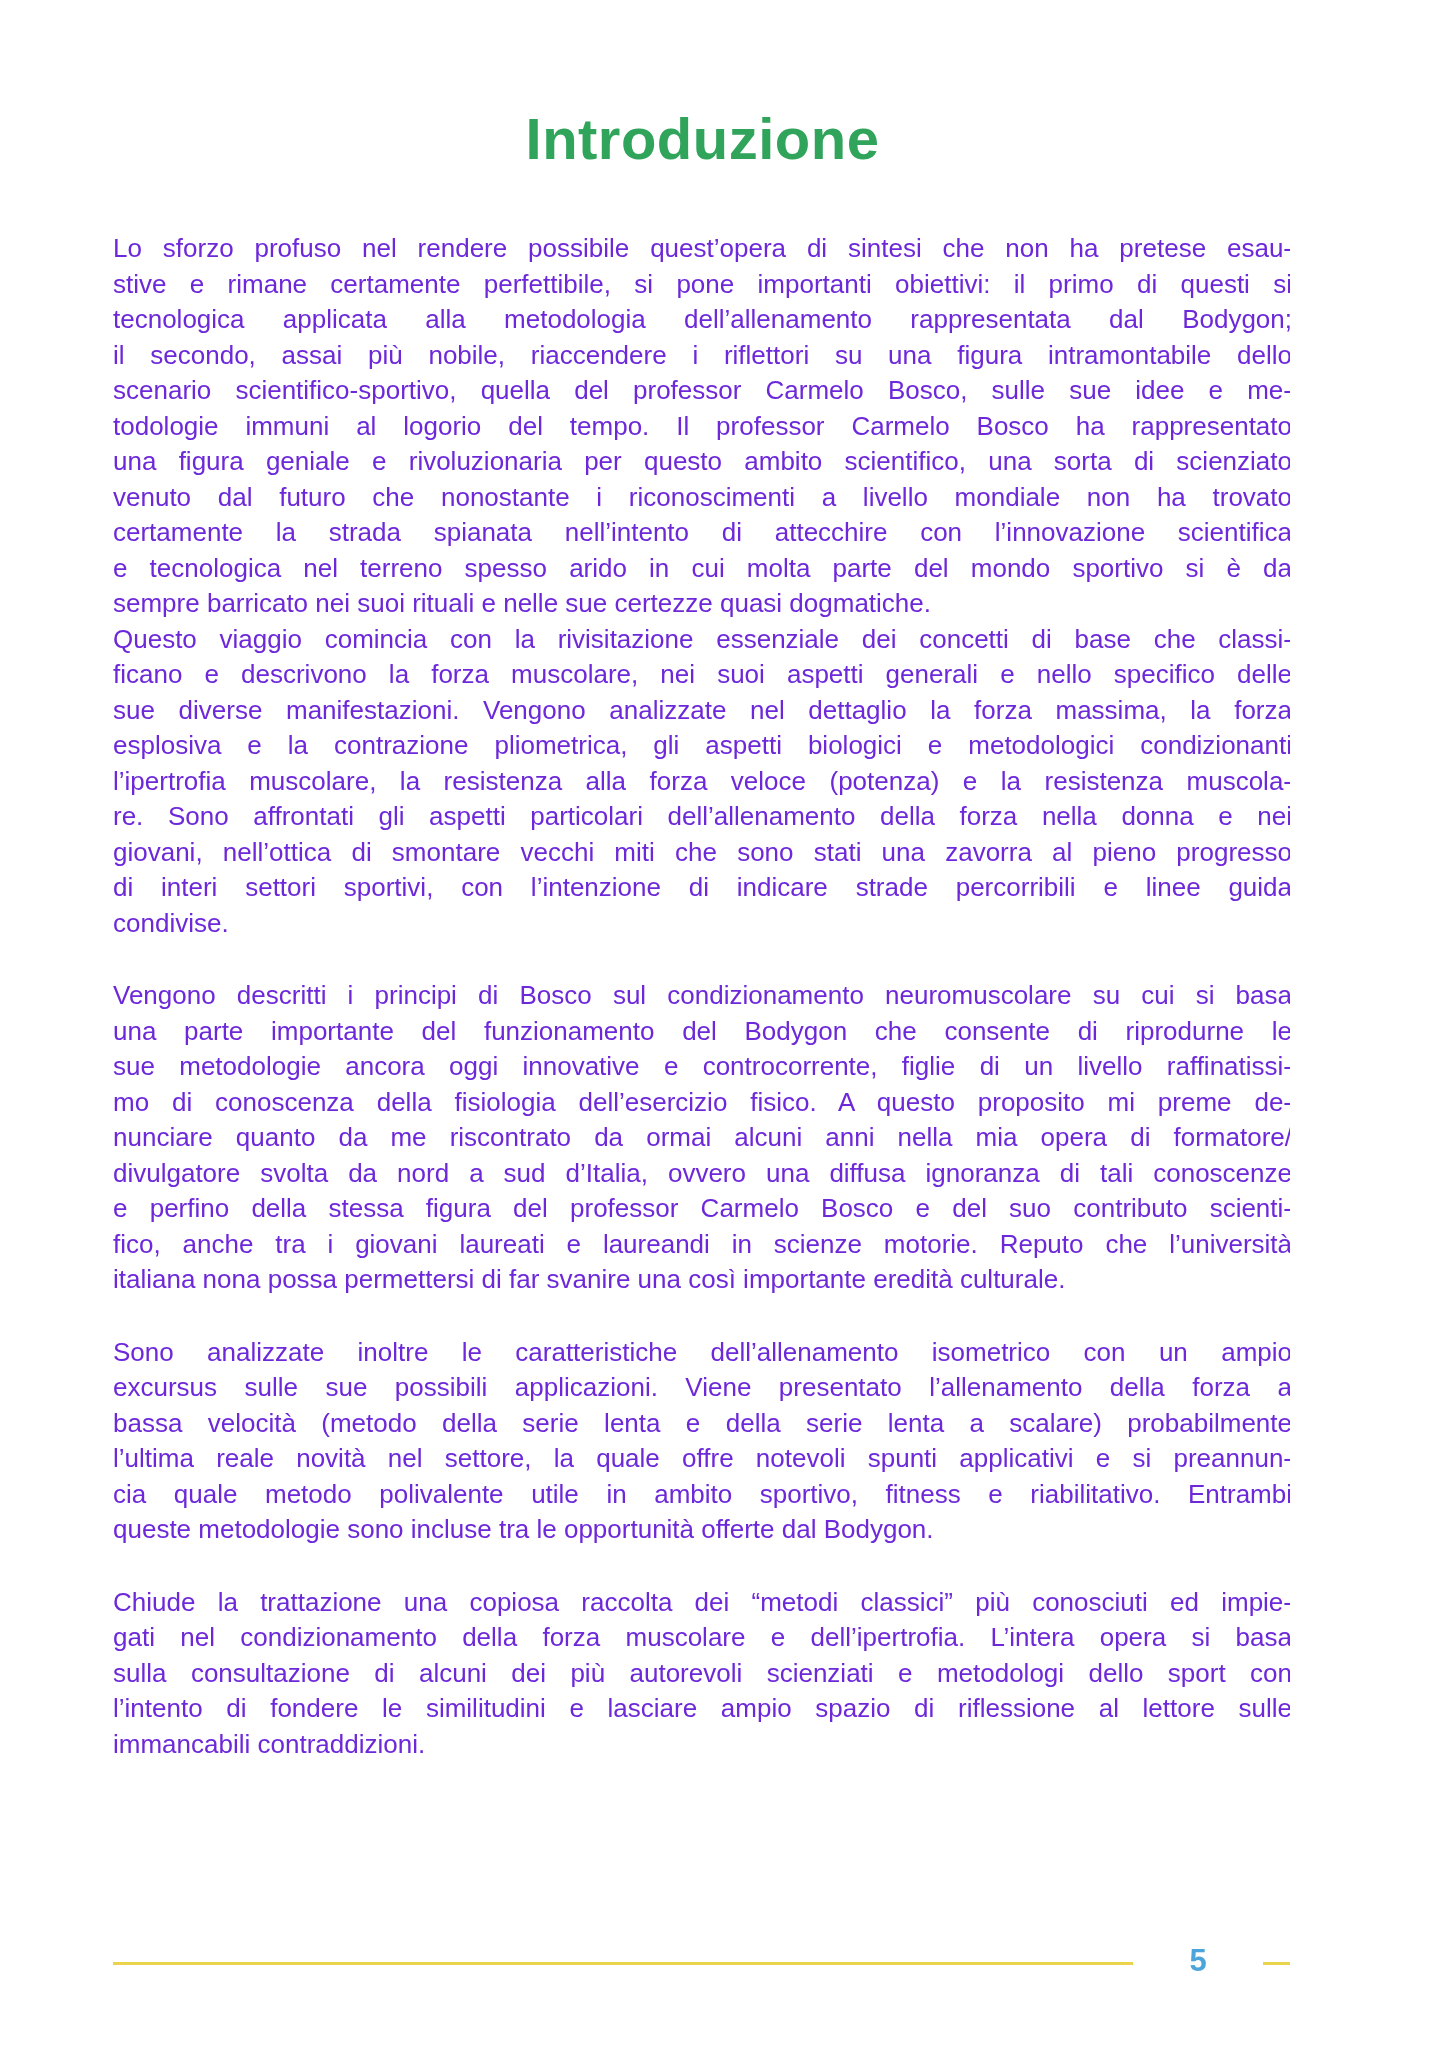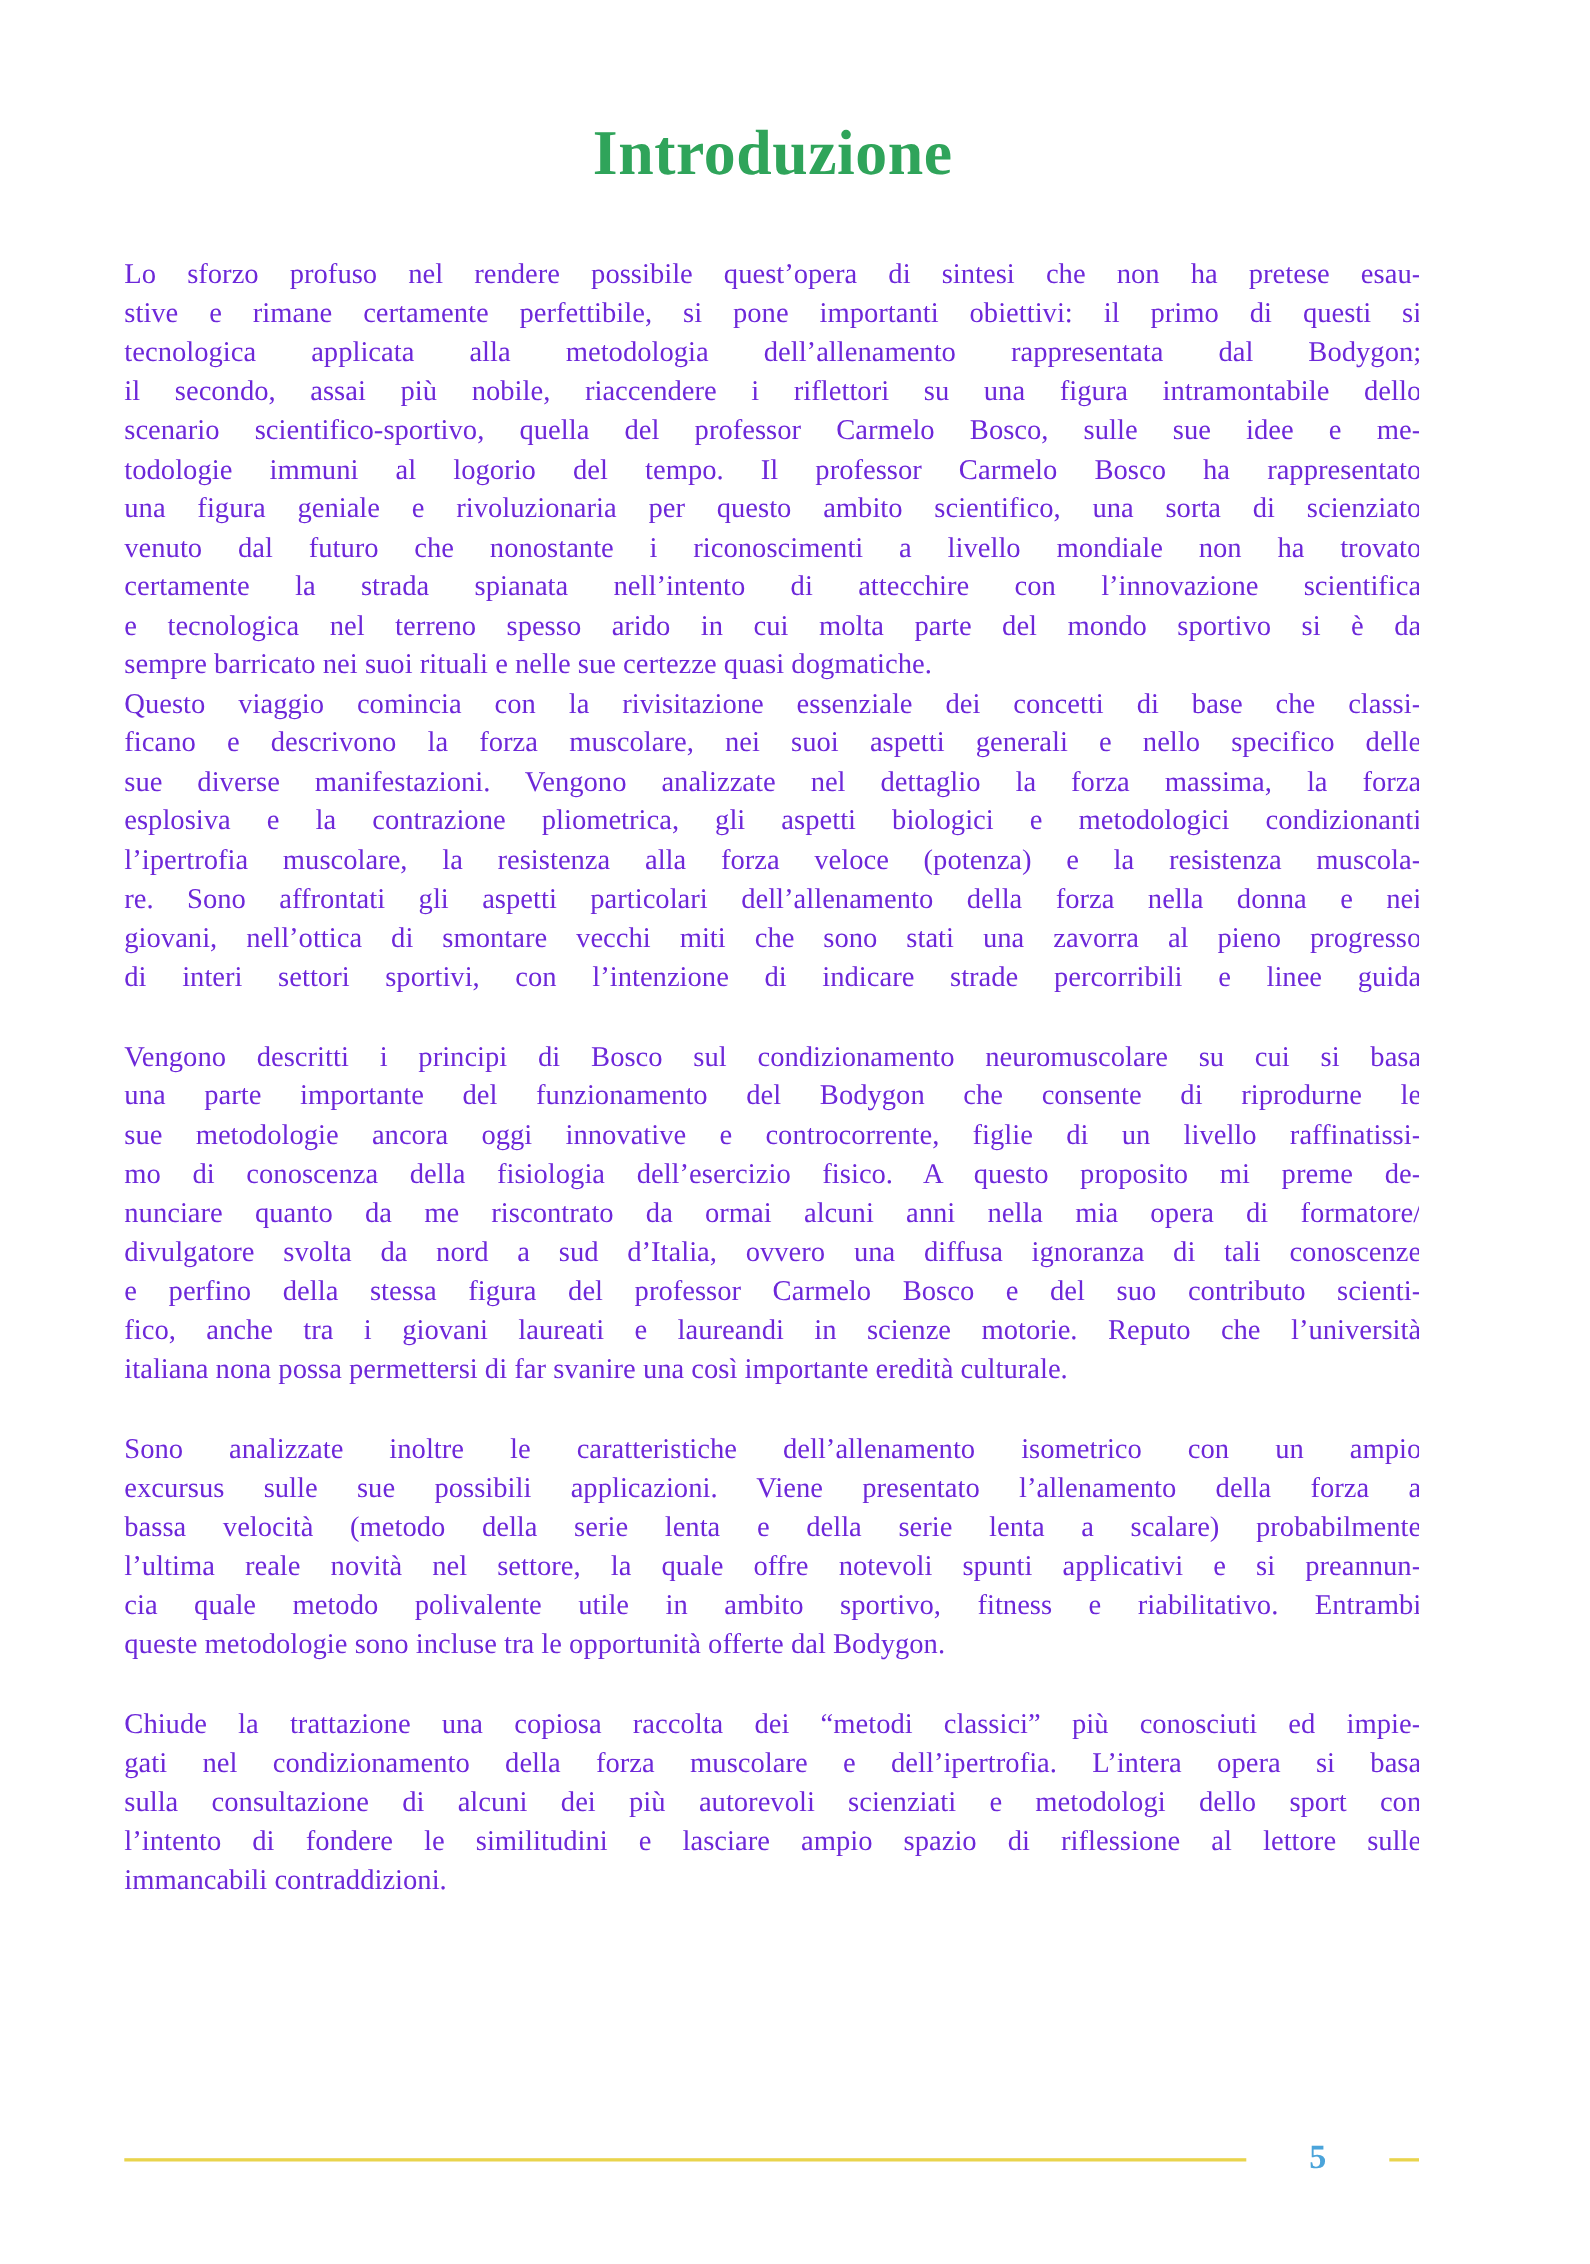--- a/index.html
+++ b/index.html
@@ -1,21 +1,21 @@
 <!DOCTYPE html>
 <html><head>
 <meta charset="utf-8">
 <style>
   html, body { margin: 0; padding: 0; background: #ffffff; }
   .page {
     position: relative;
     width: 1290px;
     height: 2058px;
     background: #ffffff;
-    font-family: Liberation Serif, serif;
+    font-family: Liberation Sans, sans-serif;
     overflow: hidden;
   }
   .content {
     position: absolute;
     left: 113px;
     top: 101px;
     width: 1179px;
   }
   .title {
     margin: 0 0 54px 0;
@@ -79,20 +79,21 @@
         <div class="line">e tecnologica nel terreno spesso arido in cui molta parte del mondo sportivo si è da</div>
         <div class="line seg-end">sempre barricato nei suoi rituali e nelle sue certezze quasi dogmatiche.</div>
         <div class="line">Questo viaggio comincia con la rivisitazione essenziale dei concetti di base che classi-</div>
         <div class="line">ficano e descrivono la forza muscolare, nei suoi aspetti generali e nello specifico delle</div>
         <div class="line">sue diverse manifestazioni. Vengono analizzate nel dettaglio la forza massima, la forza</div>
         <div class="line">esplosiva e la contrazione pliometrica, gli aspetti biologici e metodologici condizionanti</div>
         <div class="line">l’ipertrofia muscolare, la resistenza alla forza veloce (potenza) e la resistenza muscola-</div>
         <div class="line">re. Sono affrontati gli aspetti particolari dell’allenamento della forza nella donna e nei</div>
         <div class="line">giovani, nell’ottica di smontare vecchi miti che sono stati una zavorra al pieno progresso</div>
         <div class="line">di interi settori sportivi, con l’intenzione di indicare strade percorribili e linee guida</div>
+        <div class="line seg-end">condivise.</div>
       </div>
     <div class="para">
         <div class="line">Vengono descritti i principi di Bosco sul condizionamento neuromuscolare su cui si basa</div>
         <div class="line">una parte importante del funzionamento del Bodygon che consente di riprodurne le</div>
         <div class="line">sue metodologie ancora oggi innovative e controcorrente, figlie di un livello raffinatissi-</div>
         <div class="line">mo di conoscenza della fisiologia dell’esercizio fisico. A questo proposito mi preme de-</div>
         <div class="line">nunciare quanto da me riscontrato da ormai alcuni anni nella mia opera di formatore/</div>
         <div class="line">divulgatore svolta da nord a sud d’Italia, ovvero una diffusa ignoranza di tali conoscenze</div>
         <div class="line">e perfino della stessa figura del professor Carmelo Bosco e del suo contributo scienti-</div>
         <div class="line">fico, anche tra i giovani laureati e laureandi in scienze motorie. Reputo che l’università</div>

